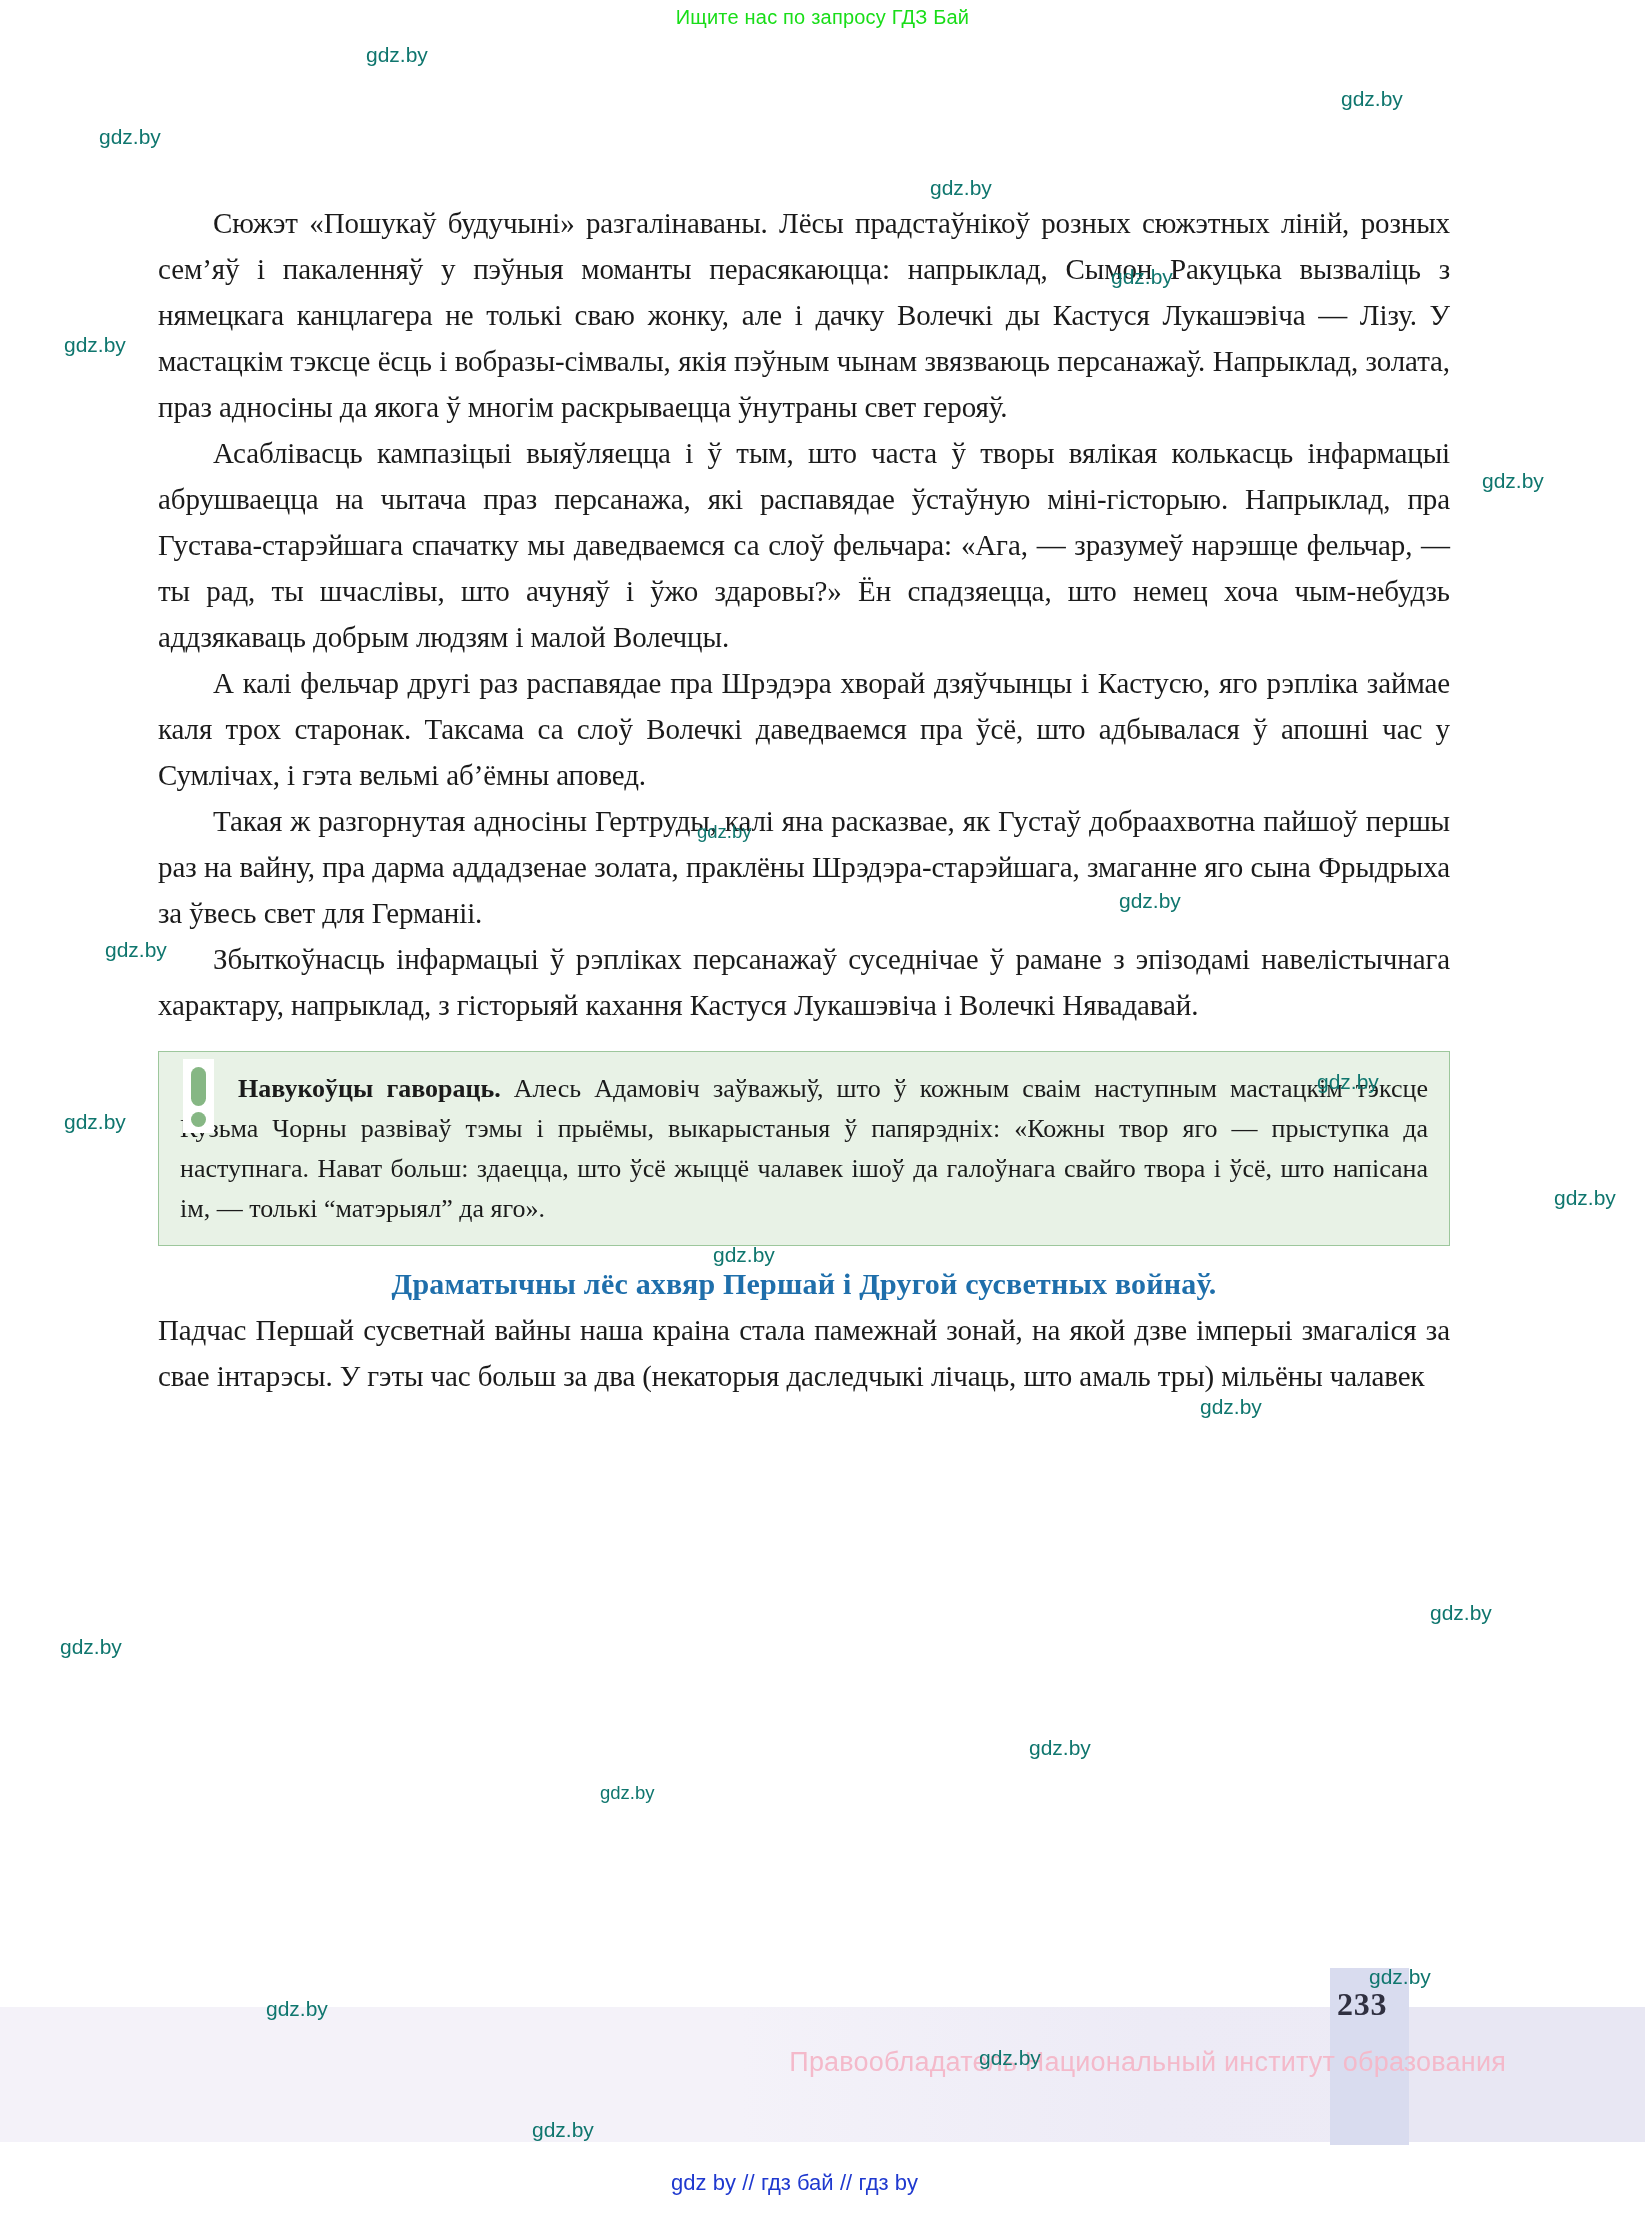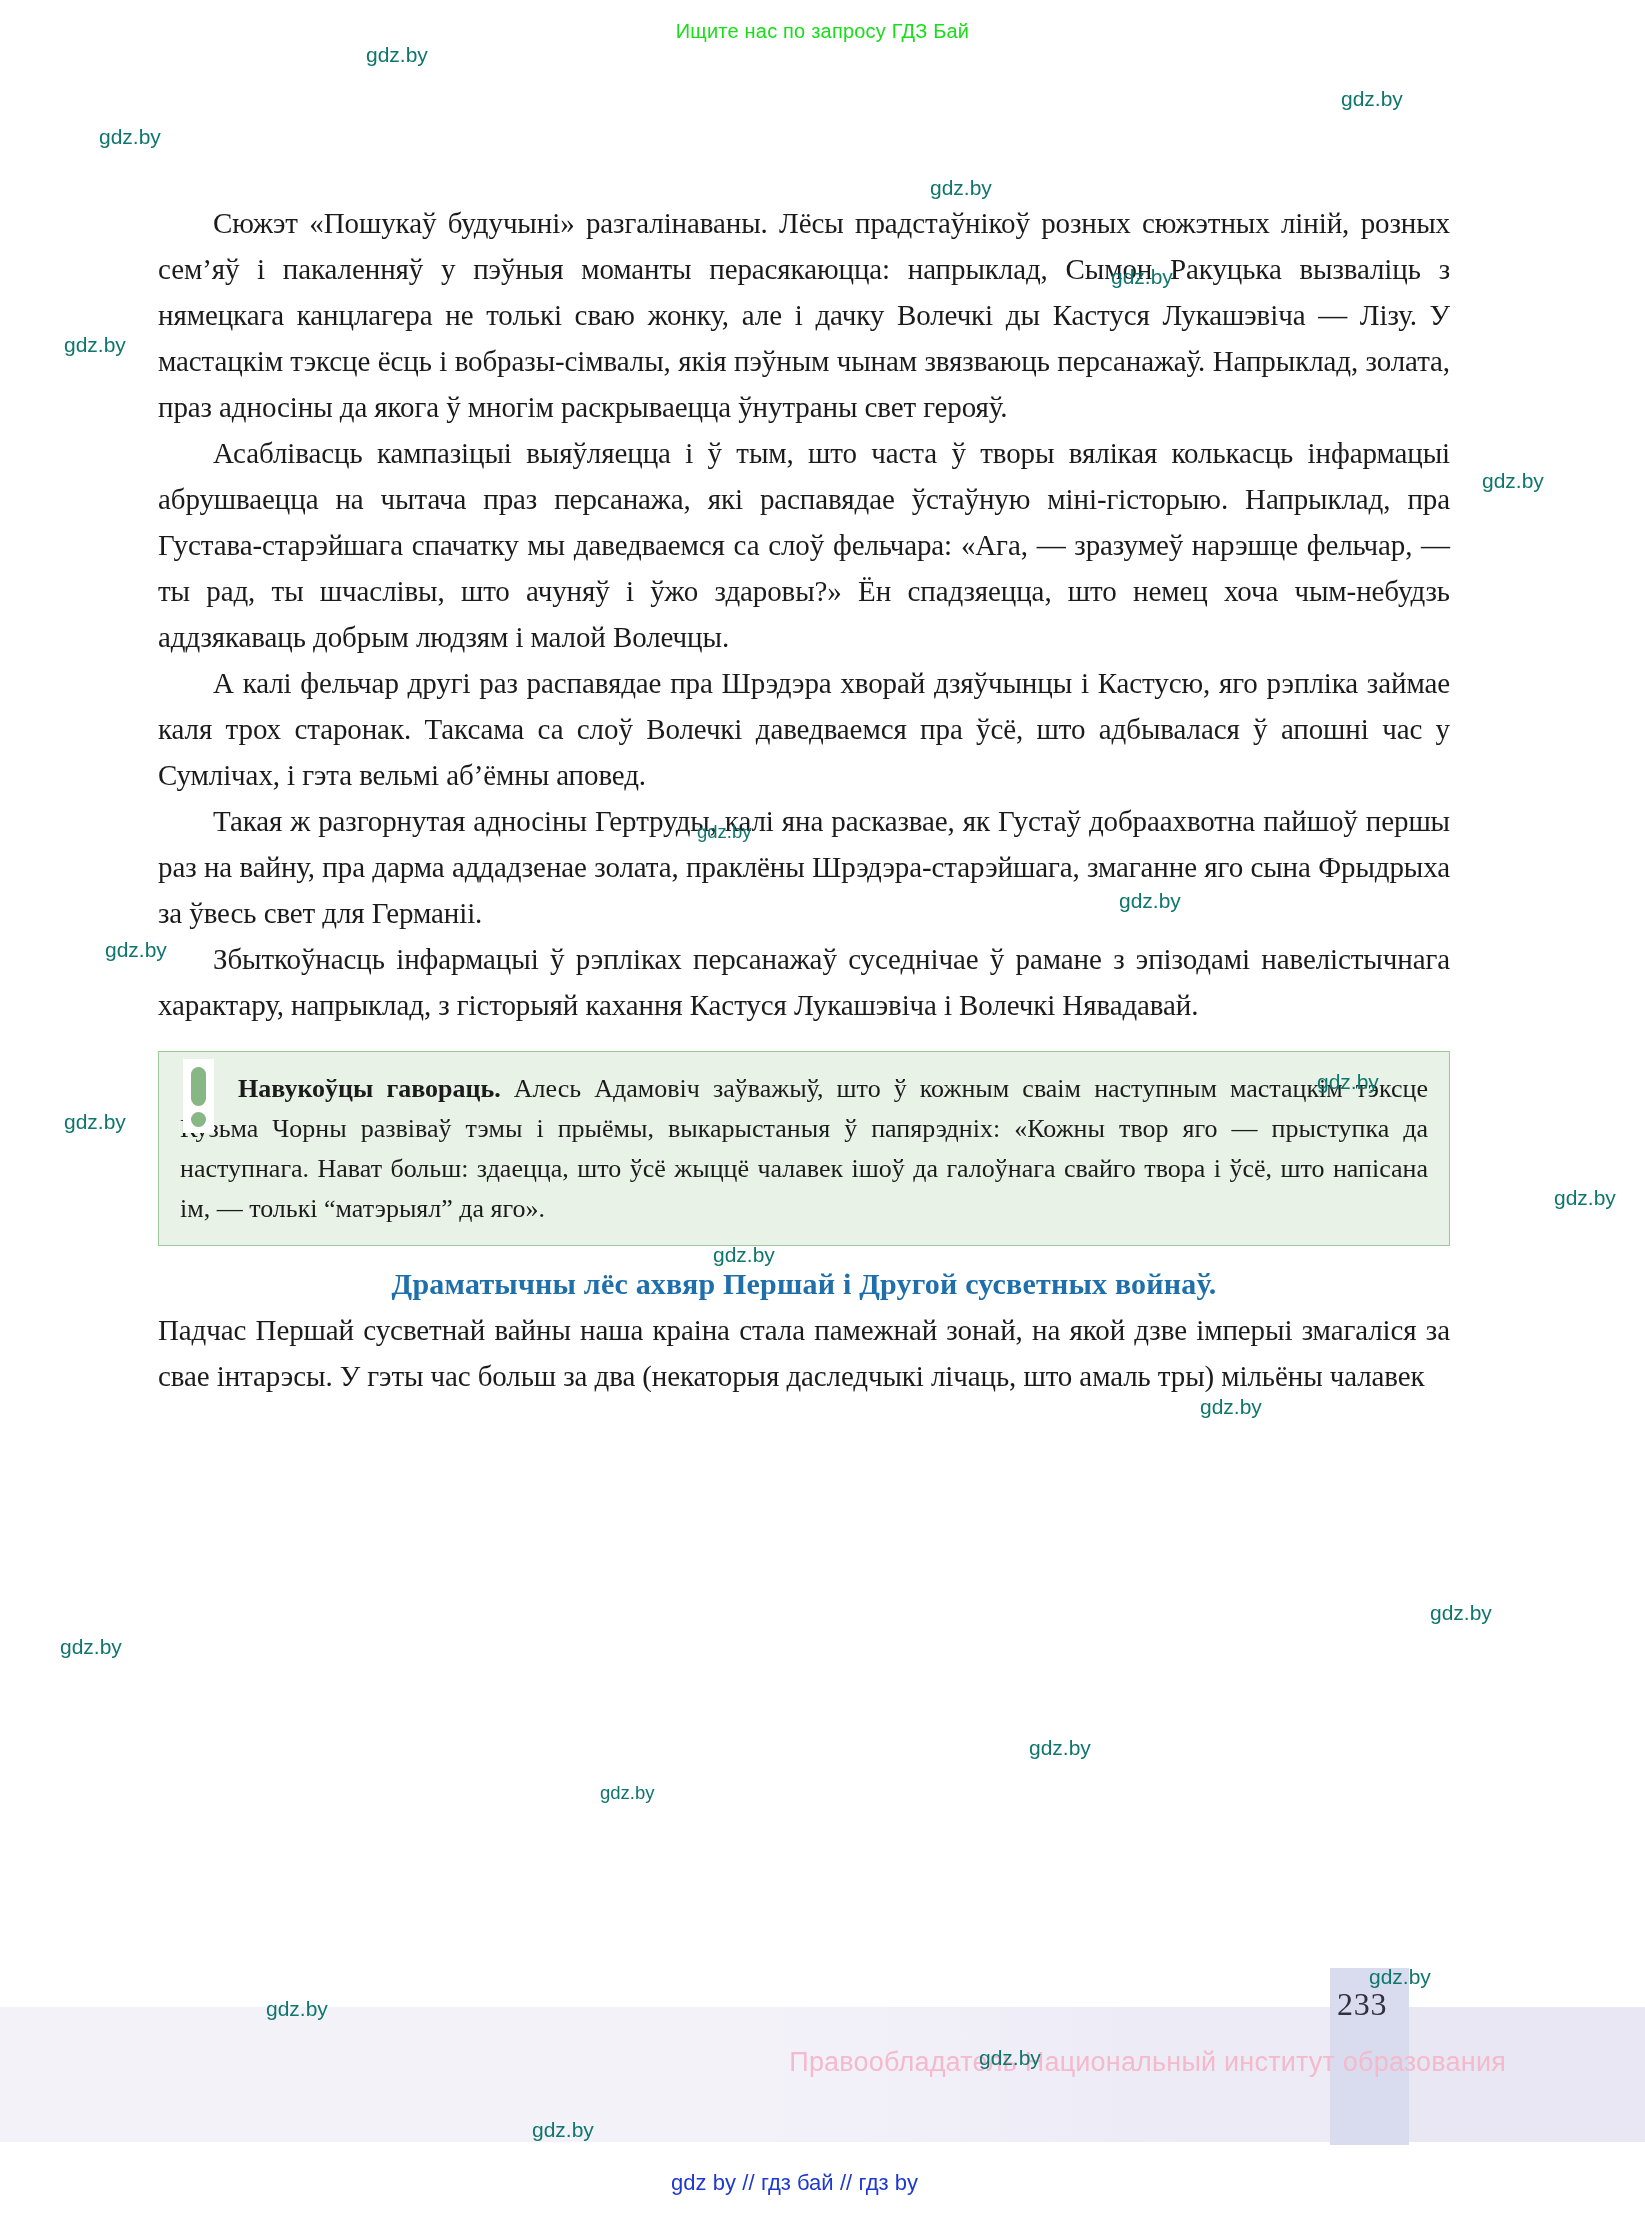--- a/index.html
+++ b/index.html
@@ -19,21 +19,21 @@
   #top-banner {
     position: absolute;
     top: 0;
     left: 0;
     width: 1645px;
     text-align: center;
     font-family: "Liberation Sans", sans-serif;
     font-size: 20px;
     color: #19dd19;
     letter-spacing: 0.2px;
-    padding-top: 20px;
+    padding-top: 6px;
     white-space: nowrap;
   }
 
   
   #page {
     position: absolute;
     left: 158px;
     top: 200px;
     width: 1292px;
   }
@@ -108,20 +108,21 @@
   }
 
   
   #page-number {
     position: absolute;
     left: 1337px;
     top: 1986px;
     font-size: 32px;
     color: #303040;
     letter-spacing: 0.8px;
+    font-weight: bold;
   }
 
   
   .lav {
     position: absolute;
     background: #eceaf5;
   }
   #lav-strip {
     left: 0px;
     top: 2007px;

